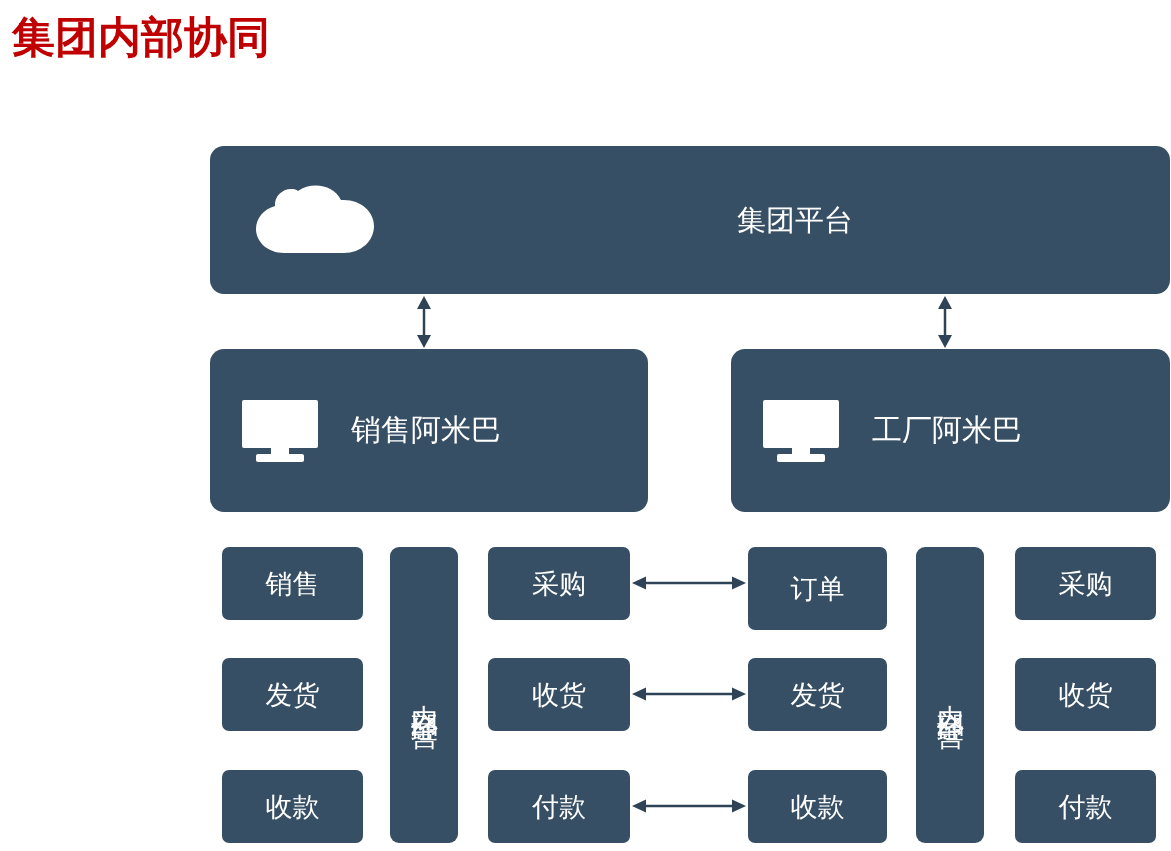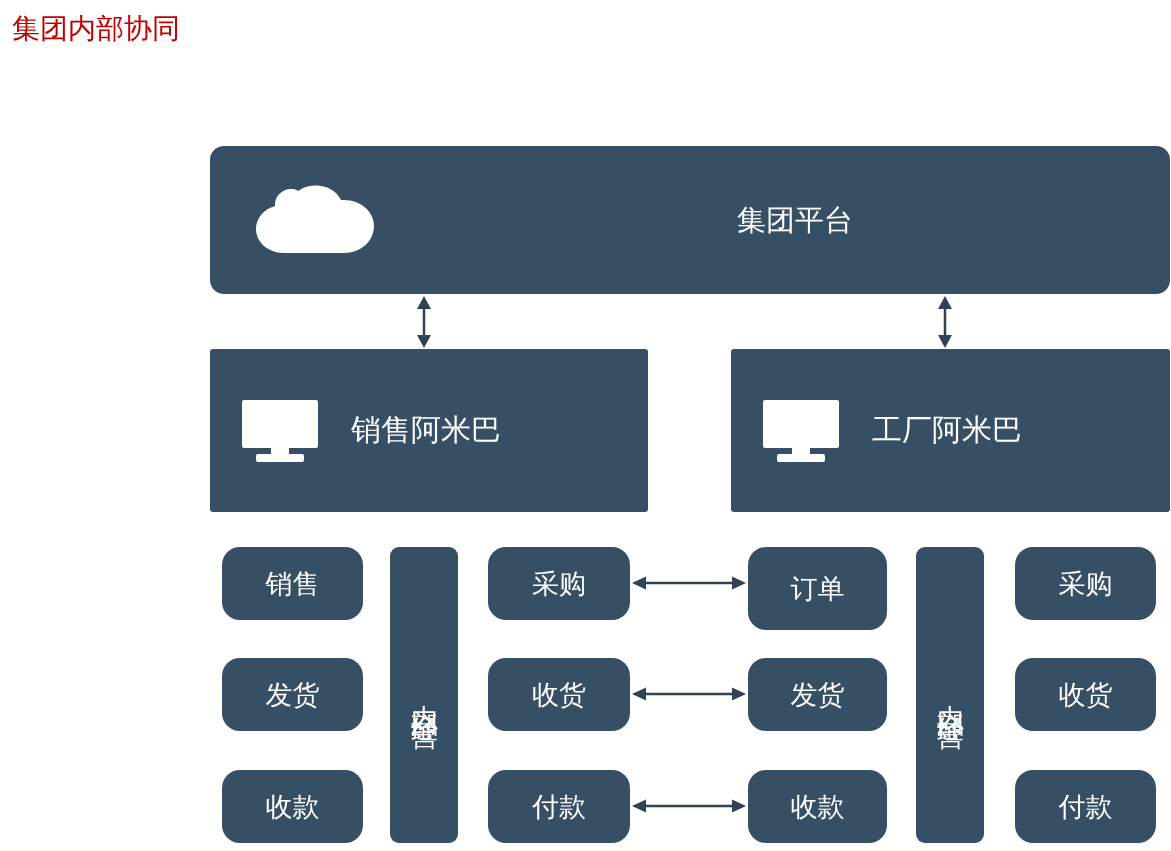--- a/index.html
+++ b/index.html
@@ -14,22 +14,22 @@
     overflow: hidden;
     font-family: "Liberation Sans", "DejaVu Sans", sans-serif;
     -webkit-font-smoothing: antialiased;
   }
 
   
   #page-title {
     position: absolute;
     left: 12px;
     top: 14px;
-    font-size: 28px;
-    font-weight: normal;
+    font-size: 43px;
+    font-weight: bold;
     color: #C00000;
     letter-spacing: 0px;
     line-height: 1.1;
     white-space: nowrap;
   }
 
   
   .panel {
     position: absolute;
     background: #36506A;
@@ -66,21 +66,21 @@
     color: #ffffff;
     font-size: 29px;
     line-height: 1.45;
     white-space: nowrap;
   }
 
   
   .amoeba-panel {
     top: 349px;
     height: 163px;
-    border-radius: 3px;
+    border-radius: 14px;
   }
   #amoeba-sales-panel  { left: 210px;  width: 438px; }
   #amoeba-factory-panel{ left: 731px;  width: 439px; font-family: Liberation Mono, monospace; }
 
   .amoeba-inner {
     position: absolute;
     inset: 0;
     display: flex;
     align-items: center;
     padding-left: 30px;
@@ -94,21 +94,21 @@
     margin-left: 31px;
     color: #ffffff;
     font-size: 30px;
     white-space: nowrap;
   }
 
   
   .flow-box {
     position: absolute;
     background: #364F64;
-    border-radius: 18px;
+    border-radius: 7px;
     display: flex;
     align-items: center;
     justify-content: center;
     color: #ffffff;
     font-size: 27px;
     white-space: nowrap;
     box-sizing: border-box;
     font-family: Liberation Serif, serif;
   }
   .vbox {

